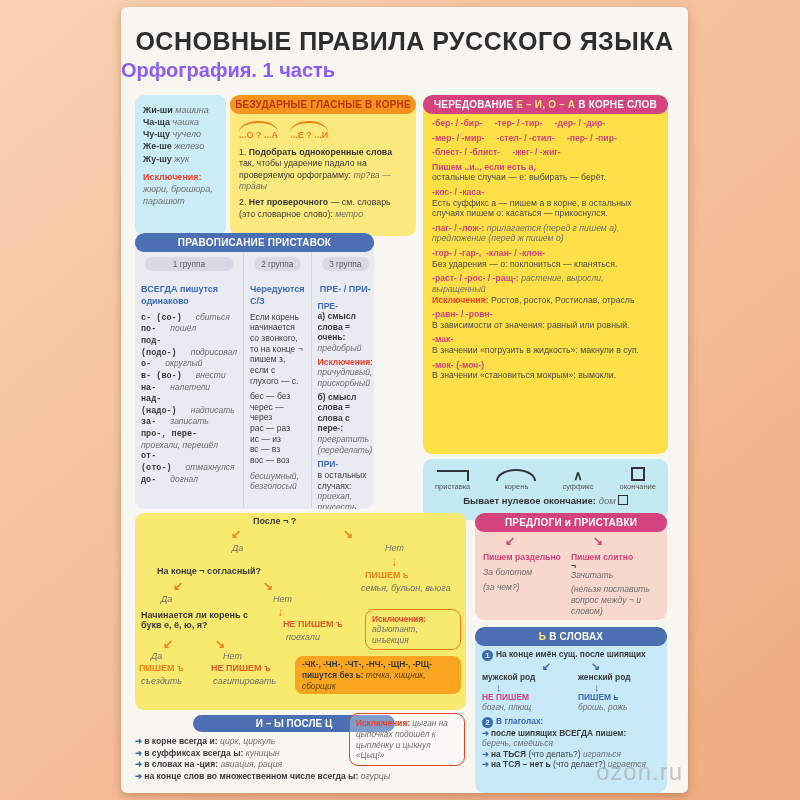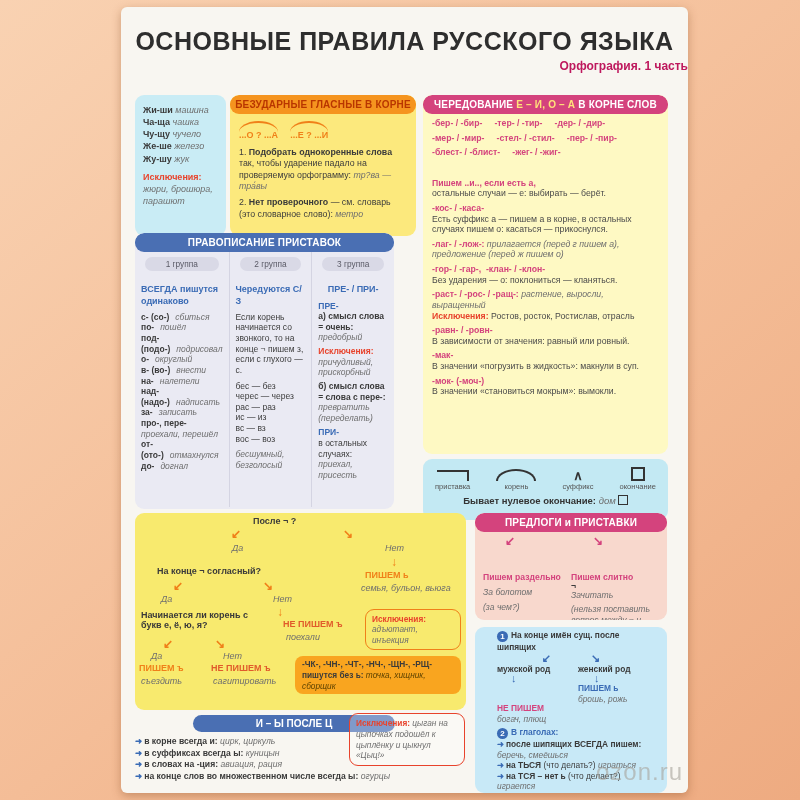--- a/index.html
+++ b/index.html
@@ -2,84 +2,84 @@
 <html><head>
 <meta charset="utf-8">
 <style>
   html,body{margin:0;padding:0;}
   #frame{position:relative;width:800px;height:800px;overflow:hidden;
     background:linear-gradient(140deg,#f9d2b2 0%,#f4bd97 55%,#eeab81 100%);
     font-family:"Liberation Sans",sans-serif;color:#3c3c3c;}
   #poster{position:absolute;left:121px;top:7px;width:567px;height:786px;
     background:#f8f6f1;border-radius:6px;box-shadow:0 3px 10px rgba(120,60,20,.35);}
   .ttl{margin-top:20px;text-align:center;font-weight:bold;font-size:25px;letter-spacing:.5px;color:#2e2e2e;}
-  .sub{text-align:right;font-weight:bold;font-size:12px;color:#be185d;margin-top:3px;}
+  .sub{text-align:left;font-weight:bold;font-size:20px;color:#8b5cf6;margin-top:3px;}
   .box{position:absolute;border-radius:9px;overflow:hidden;}
   .hdr{font-weight:bold;text-align:center;font-size:10px;padding:4px 2px;border-radius:9px;letter-spacing:.2px;}
   .b{font-weight:bold;color:#3a3a3a;}
   .i{font-style:italic;color:#6e6e6e;}
   .red{color:#e8432c;font-weight:bold;}
   .blue{color:#3a6bb5;font-weight:bold;}
-  .pink{color:#d4437d;font-weight:bold;margin-top:20px;}
+  .pink{color:#d4437d;font-weight:bold;}
   .org{color:#f08019;font-weight:bold;}
   .yel{color:#ffe27a;}
   .arrow{position:absolute;color:#f08019;font-weight:bold;font-size:12px;}
   
   .b-zhishi{left:14px;top:88px;width:91px;height:141px;background:#c9ecf5;padding:9px 8px;box-sizing:border-box;font-size:9px;line-height:1.35;}
   
   .b-unstr{left:109px;top:88px;width:186px;height:141px;background:#fce97d;}
   .b-unstr .hdr{background:#f5941f;color:#b93600;}
   .b-unstr .bd{padding:4px 9px;font-size:8.8px;line-height:1.3;}
   .pat{position:relative;display:inline-block;margin-top:12px;color:#f08019;font-weight:bold;font-size:9px;}
   .pat::before{content:'';position:absolute;top:-9px;left:0;right:0;height:9px;
     border-top:2px solid #f08019;border-radius:50% 50% 0 0/100% 100% 0 0;}
   
-  .b-alt{left:302px;top:88px;width:245px;height:359px;background:#fef9c3;}
+  .b-alt{left:302px;top:88px;width:245px;height:359px;background:#fde047;}
   .b-alt .hdr{background:#d4437d;color:#fff;}
   .b-alt .bd{padding:4px 9px;font-size:8.7px;line-height:1.22;color:#4a4a4a;}
   .alt-item{margin-bottom:4px;}
   .alt-root{color:#d4437d;font-weight:bold;white-space:pre-wrap;}
   div:empty{display:none;}
   
   .b-morph{left:302px;top:452px;width:245px;height:61px;background:#c3e9f3;padding:8px 8px 0;box-sizing:border-box;}
   .mrow{display:flex;justify-content:space-between;align-items:flex-end;padding:0 4px;}
   .mcell{text-align:center;font-size:7.5px;color:#555;}
   .sym{display:block;margin:0 auto 1px;}
   .sym-prefix{width:30px;height:9px;border-top:2px solid #333;border-right:2px solid #333;}
   .sym-root{width:36px;height:10px;border:2px solid #333;border-bottom:0;border-radius:50% 50% 0 0/100% 100% 0 0;}
   .sym-suffix{font-size:13px;font-weight:bold;color:#333;line-height:11px;}
   .sym-ending{width:10px;height:10px;border:2px solid #333;}
   .mnote{font-size:9.5px;font-weight:bold;color:#333;margin-top:4px;text-align:center;}
   .sq{display:inline-block;width:8px;height:8px;border:1.5px solid #333;vertical-align:-1px;margin-left:2px;}
   
-  .b-pref{left:14px;top:226px;width:259px;height:276px;background:#eaeaf3;}
+  .b-pref{left:14px;top:226px;width:239px;height:276px;background:#eaeaf3;}
   .b-pref .hdr{background:#4a6fb3;color:#fff;}
   .cols{display:flex;height:calc(100% - 21px);}
   .col{flex:1;padding:4px 6px;font-size:8.5px;line-height:1.25;}
   .col+.col{border-left:1px solid #d4d4e2;}
   .pill{background:#d9d9e6;color:#5a5a66;border-radius:8px;font-size:8.3px;text-align:center;padding:2px 0;margin:1px 4px 13px;}
   .gt{color:#3a6bb5;font-weight:bold;font-size:9px;margin-bottom:5px;}
-  .pl .b{margin-right:6px;}
+  .pl .b{margin-right:14px;font-family:Liberation Mono, monospace;}
   
   .b-sep{left:14px;top:506px;width:331px;height:197px;background:#f8ea6e;}
   .b-sep .hdr{background:#f5921e;color:#fff;}
   .flow{position:relative;height:176px;font-size:9px;}
   .fn{position:absolute;}
   .excbox{position:absolute;border:1.5px solid #f08019;border-radius:9px;padding:4px 6px;font-size:8.3px;line-height:1.25;}
   .chkbox{position:absolute;background:#f9a51f;border-radius:8px;padding:3px 7px;font-size:8.3px;line-height:1.3;color:#403000;}
   
   .b-prep{left:354px;top:506px;width:192px;height:107px;background:#f8d8cd;}
   .b-prep .hdr{background:#d4437d;color:#fff;}
   .prow{display:flex;padding:2px 8px 0;font-size:8.6px;line-height:1.3;}
   .pcol{flex:1;}
   .parr{color:#d4437d;font-weight:bold;font-size:12px;padding-left:22px;}
   
   .b-soft{left:354px;top:620px;width:192px;height:166px;background:#c8e9f7;}
   .b-soft .hdr{background:#4a6fb3;color:#fff;}
-  .b-soft .bd{padding:3px 22px;font-size:8.4px;line-height:1.25;}
+  .b-soft .bd{padding:3px 7px;font-size:8.4px;line-height:1.25;}
   .num{display:inline-block;width:11px;height:11px;border-radius:50%;background:#3a6bb5;color:#fff;
     font-size:8px;font-weight:bold;text-align:center;line-height:11px;margin-right:3px;vertical-align:-1px;}
   .barr{color:#3a6bb5;font-weight:bold;font-size:11px;}
   .scols{display:flex;text-align:left;margin-top:1px;}
   .scol{flex:1;}
   .sarrow-row{display:flex;justify-content:center;gap:40px;color:#3a6bb5;font-weight:bold;font-size:11px;line-height:10px;}
   .bull{color:#3a6bb5;font-weight:bold;margin-right:2px;}
   
   .b-tsy{left:14px;top:708px;width:332px;height:82px;overflow:visible;}
   .tsy-hdr{margin:0 0 4px 58px;width:202px;background:#4a6fb3;color:#fff;border-radius:10px;
@@ -294,20 +294,24 @@
         <div class="pcol">
           <div class="pink">Пишем слитно</div>
           <div class="b" style="line-height:.8;">¬</div>
           <div class="i">Зачитать</div>
           <div class="i" style="margin-top:3px;">(нельзя поставить вопрос между ¬ и словом)</div>
         </div>
       </div>
     </div>
 
     <div class="box b-soft">
+      <div class="hdr">
+        <span class="yel">Ь</span>
+        <span>В СЛОВАХ</span>
+      </div>
       <div class="bd">
         <div><span class="num">1</span><span class="b">На конце имён сущ. после шипящих</span></div>
         <div class="sarrow-row">
             <span>↙</span>
             <span>↘</span>
           </div>
         <div class="scols">
           <div class="scol">
             <div class="b">мужской род</div>
             <div class="barr" style="padding-left:14px;line-height:9px;">↓</div>

